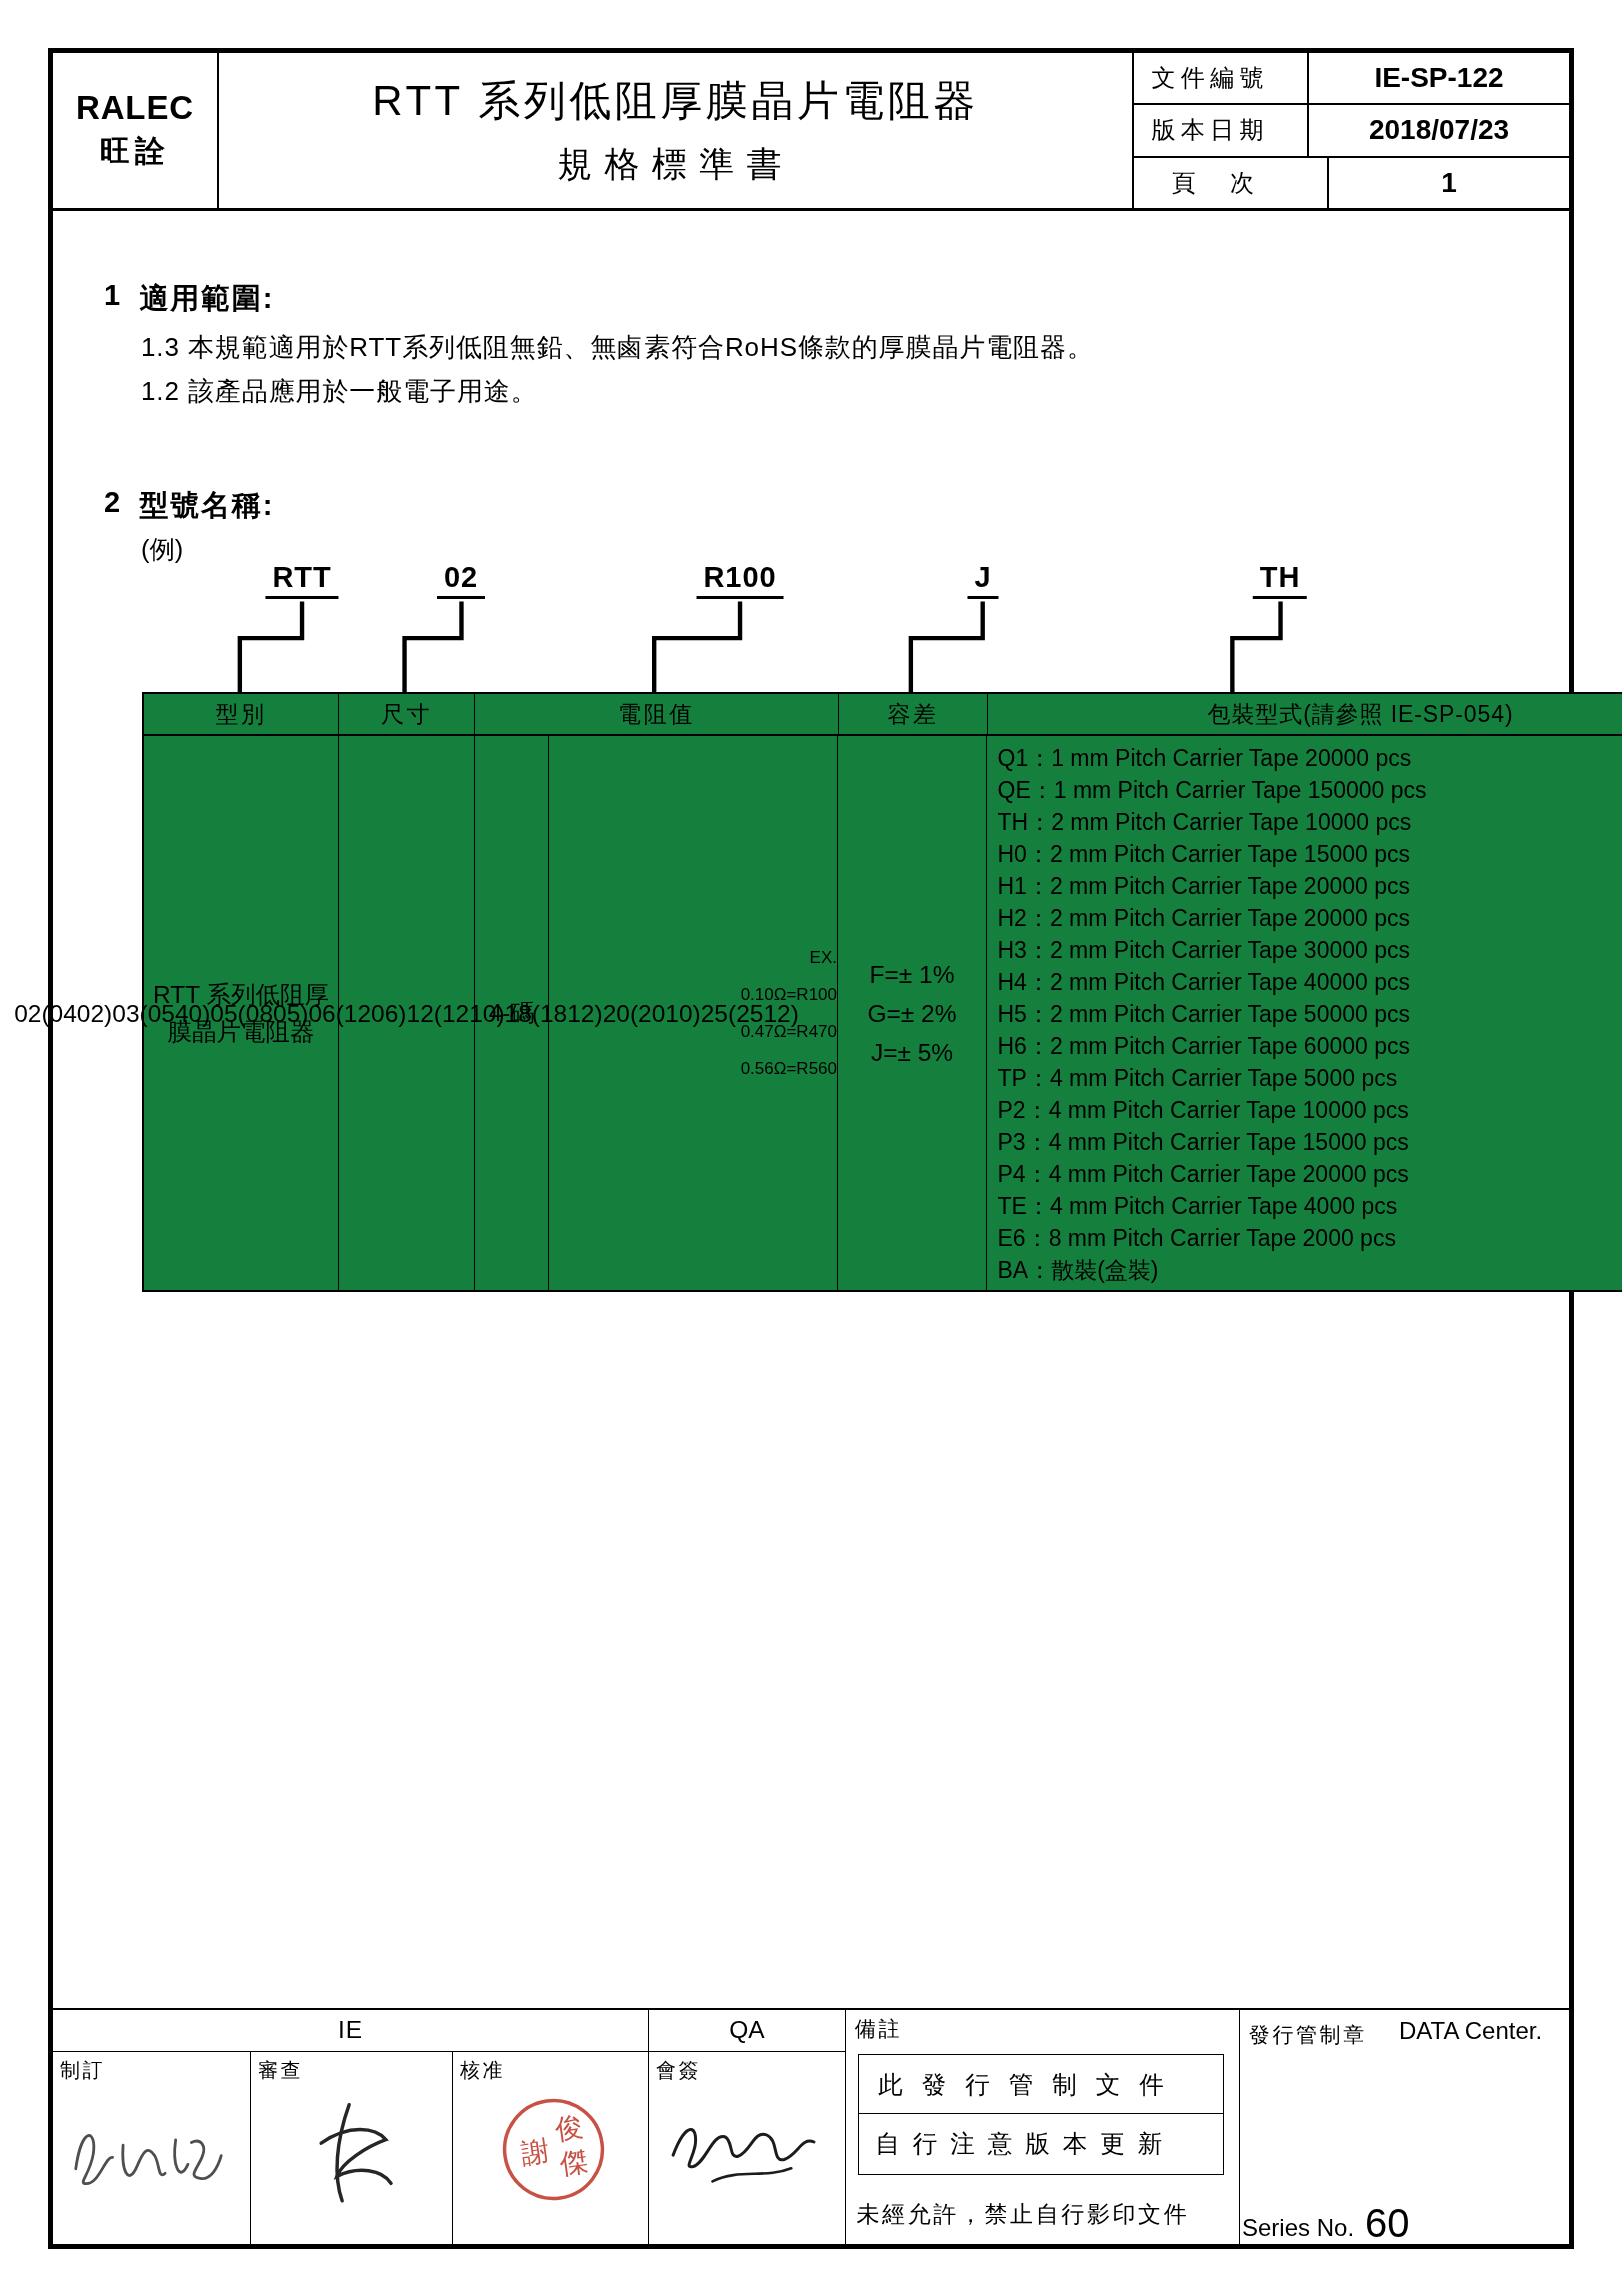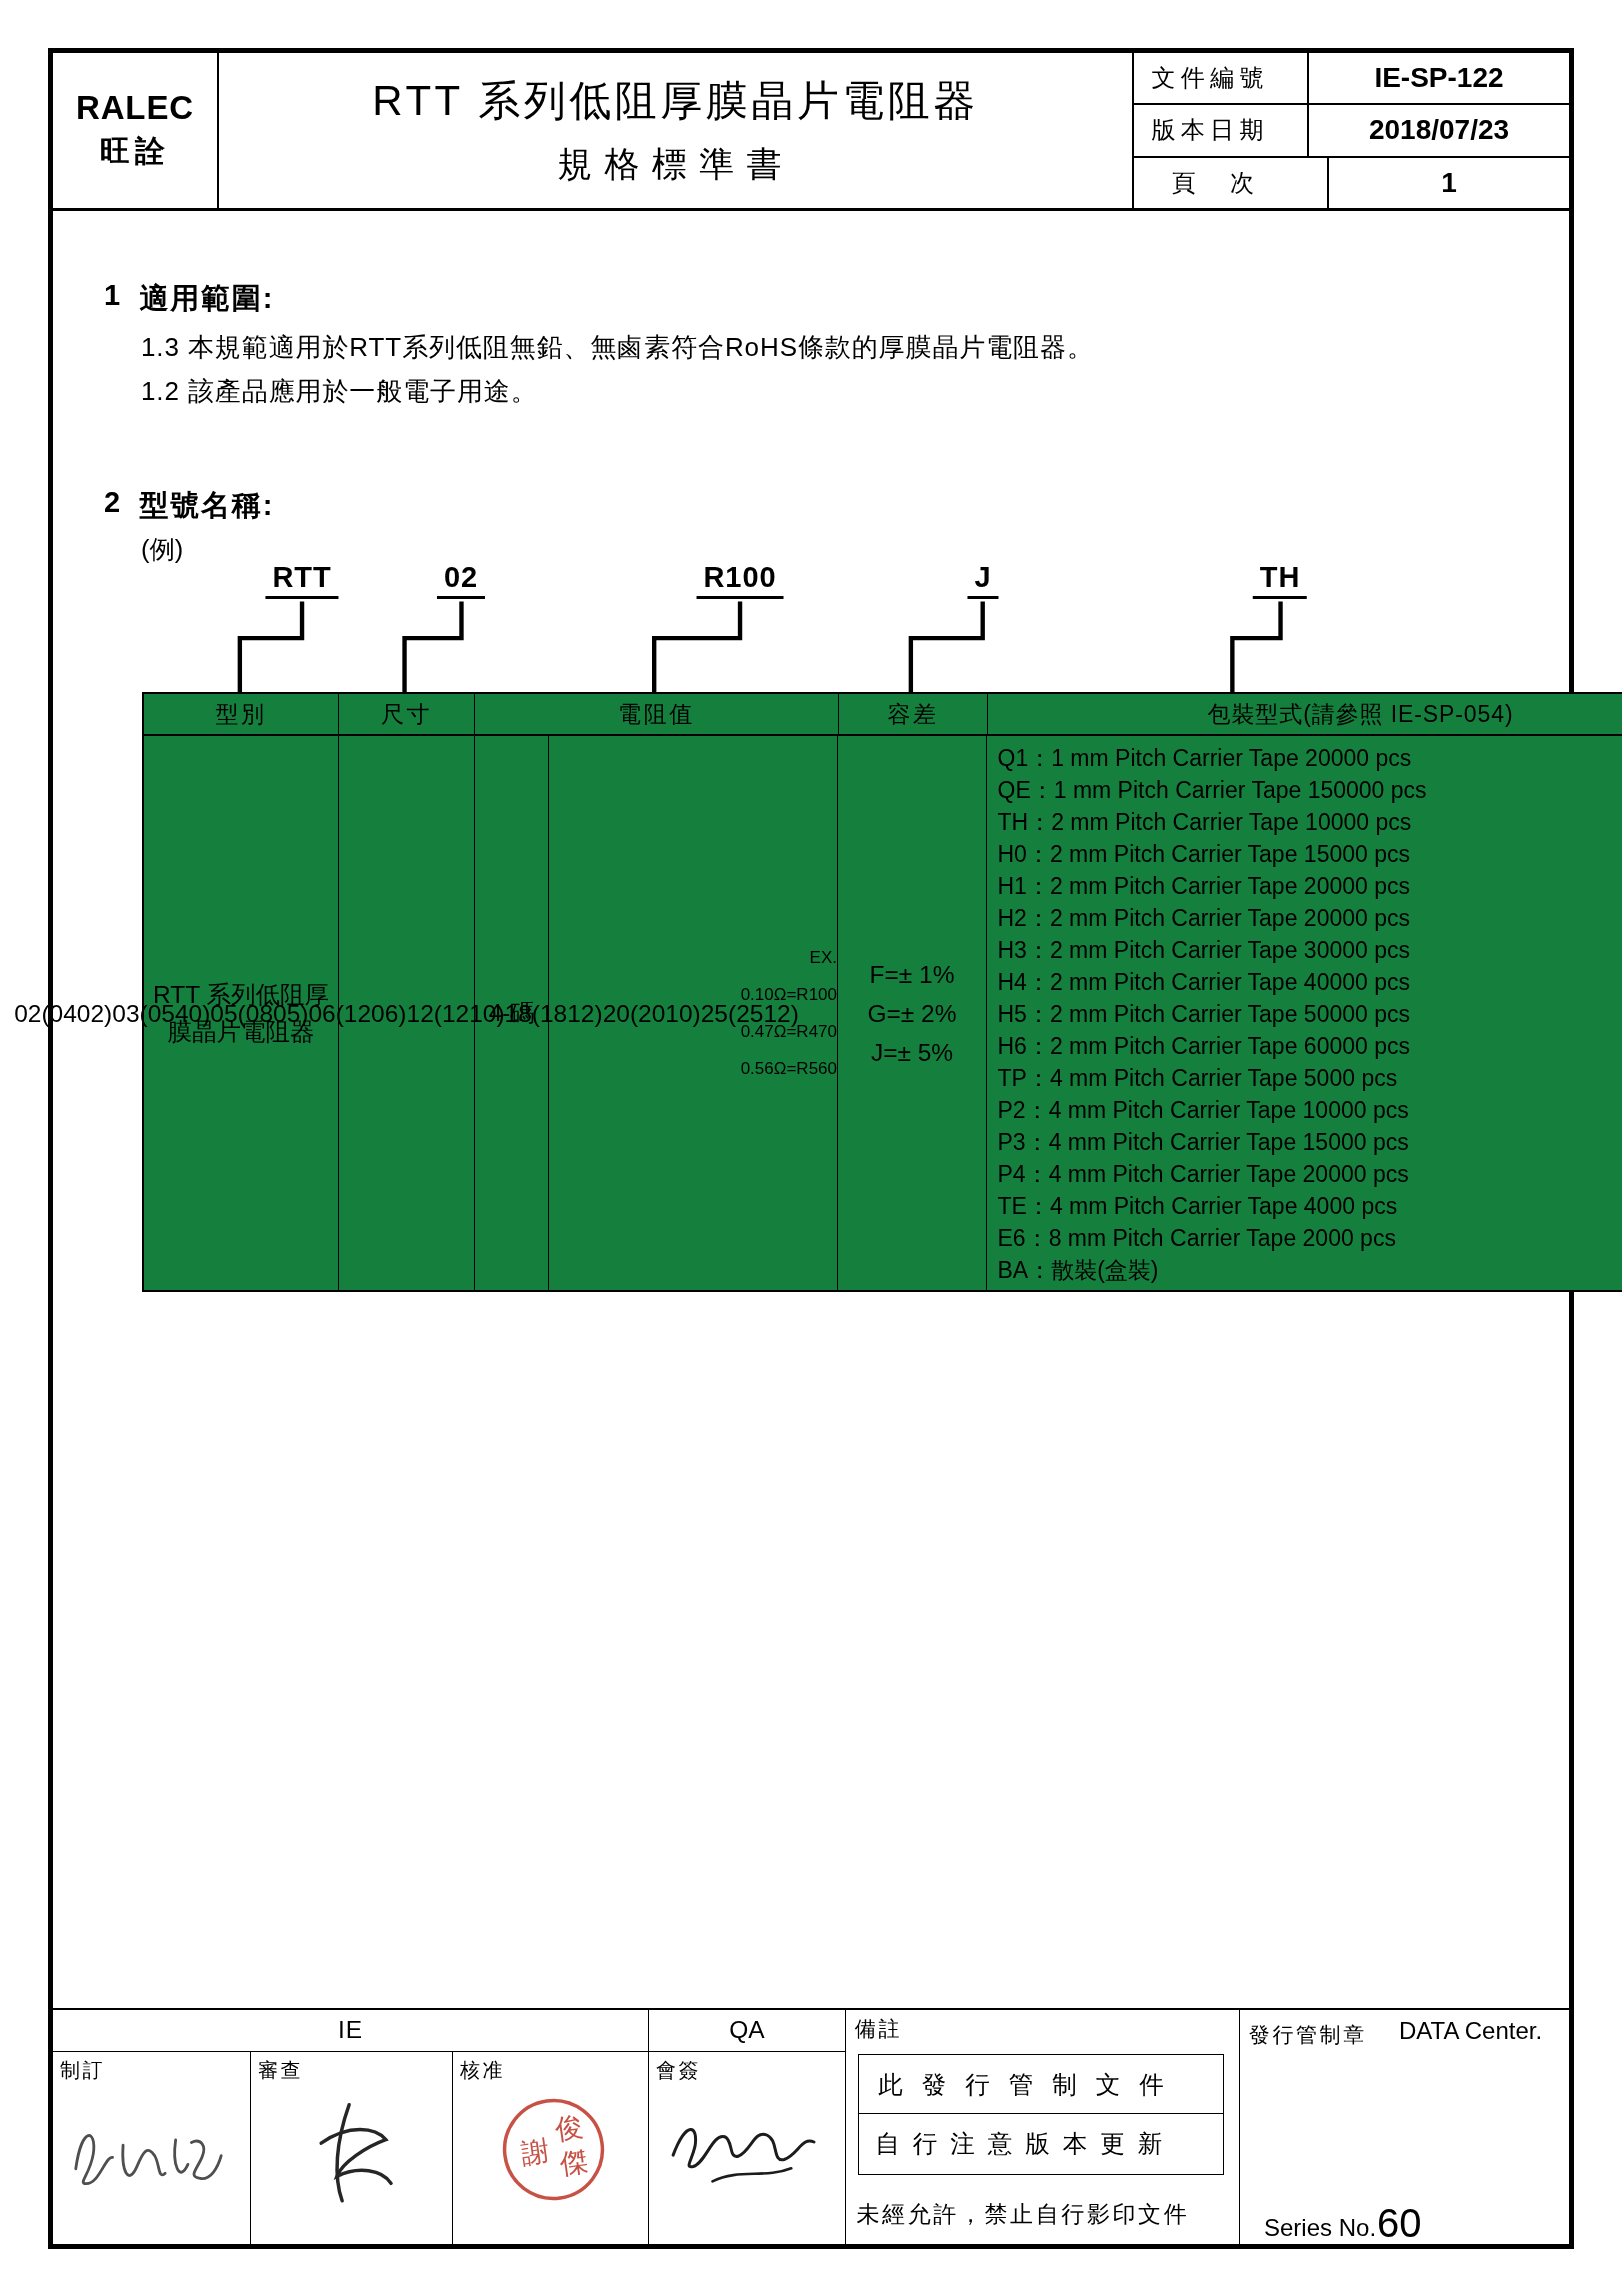--- a/index.html
+++ b/index.html
@@ -64,21 +64,21 @@
   .f-remark{position:absolute;left:793px;top:0;width:394px;height:236px;border-right:1.8px solid #000;}
   .remark-label{position:absolute;left:8.8px;top:5.3px;font-size:21px;letter-spacing:2.6px;}
   .remark-box{position:absolute;left:12.3px;top:44px;width:366px;height:121px;border:1.8px solid #000;}
   .remark-row{height:59px;line-height:59px;font-size:24.5px;letter-spacing:19px;padding-left:19px;white-space:nowrap;}
   .remark-row.r1{border-bottom:1.8px solid #000;}
   .remark-row.r2{letter-spacing:13px;padding-left:16px;}
   .remark-warning{position:absolute;left:10.5px;top:189px;font-size:23px;letter-spacing:2.6px;}
   .f-right{position:absolute;left:1187px;top:0;width:329px;height:236px;}
   .stamp-label{position:absolute;left:8.8px;top:10.5px;font-size:21px;letter-spacing:2.6px;}
   .data-center{position:absolute;left:131px;top:7px;font-size:24px;margin-left:28px;}
-  .series{position:absolute;left:24px;bottom:3.5px;display:flex;align-items:flex-end;gap:1px;}
+  .series{position:absolute;left:2px;bottom:3.5px;display:flex;align-items:flex-end;gap:11px;}
   .series-label{font-size:24px;line-height:30px;}
   .series-num{font-size:40px;line-height:39px;}
 
   .sig-svg{position:absolute;}
   .sig1{left:7px;top:51px;} .sig2{left:37px;top:37px;} .stamp{left:35px;top:32px;} .sig4{left:10.5px;top:46px;}
 </style>
 </head>
 <body>
 
 <div class="sheet">

